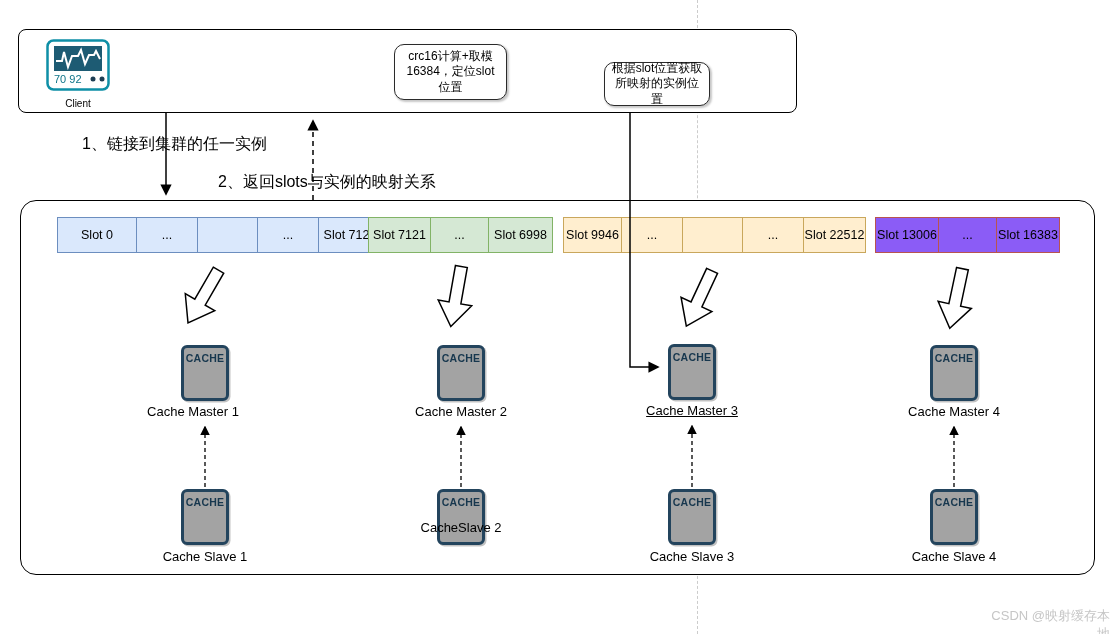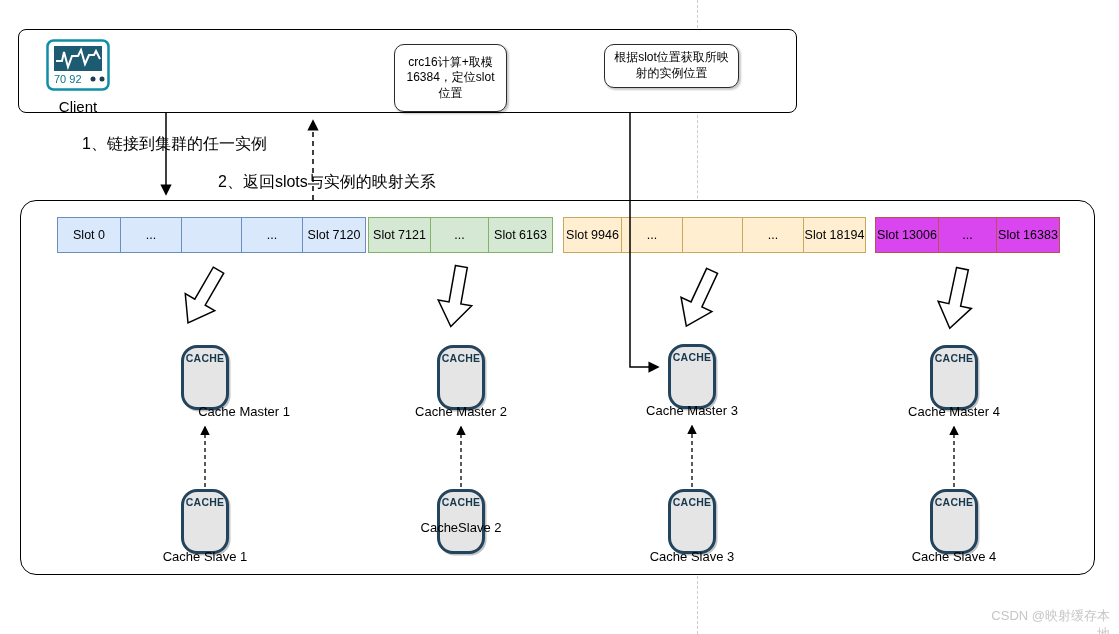--- a/index.html
+++ b/index.html
@@ -11,31 +11,31 @@
   .big-box { position:absolute; background:#fff; border:1.5px solid #000; z-index:1; }
   .top-box { left:18px; top:29px; width:779px; height:84px; border-radius:8px; }
   .cluster-box { left:20px; top:200px; width:1075px; height:375px; border-radius:16px; }
 
   .step-box { position:absolute; z-index:3; background:#fff; border:1px solid #2b2b2b; border-radius:10px;
               display:flex; align-items:center; justify-content:center; text-align:center;
               font-size:12px; color:#000; line-height:1.3; padding:2px 6px;
               box-shadow:1.5px 1.5px 2px rgba(0,0,0,0.22); }
 
   .client-wrap { position:absolute; left:46px; top:39px; width:64px; z-index:3; text-align:center; }
-  .client-label { margin-top:3px; font-size:15px; color:#000; }
+  .client-label { margin-top:3px; font-size:10px; color:#000; }
 
   .edge-label { position:absolute; z-index:4; font-size:16px; color:#000; white-space:nowrap; }
 
   .slot-table { position:absolute; top:217px; height:36px; display:flex; z-index:5; border:1px solid; }
   .slot-cell { height:34px; border-right:1px solid; border-color:inherit; font-size:12.5px; color:#000;
                display:flex; align-items:center; justify-content:center; }
   .slot-cell:last-child { border-right:none; }
 
-  .cache-node { position:absolute; width:48px; height:65px; z-index:6; background:#e5e5e5;
-                border:3px solid #23445d; border-radius:16px; text-align:center;
+  .cache-node { position:absolute; width:48px; height:56px; z-index:6; background:#a3a3a3;
+                border:3px solid #23445d; border-radius:6px; text-align:center;
                 box-shadow:1.5px 1.5px 0 rgba(80,80,80,0.35); }
   .cache-node span { display:inline-block; margin-top:3px; font-size:10.5px; letter-spacing:0.2px;
                      color:#17374e; font-weight:bold; font-family:"Liberation Sans", sans-serif; }
   .node-label { position:absolute; z-index:6; width:160px; text-align:center; font-size:13px; color:#000; }
 
   .overlay { position:absolute; left:0; top:0; z-index:30; pointer-events:none; }
 
   .watermark { position:absolute; left:985px; top:607px; width:125px; z-index:40;
                text-align:right; font-size:13px; color:#c6c6c6; }
 </style>
@@ -53,68 +53,68 @@
       <rect x="1.5" y="1.5" width="61" height="49" rx="6" fill="#ffffff" stroke="#0e8fa6" stroke-width="2.5"></rect>
       <rect x="8" y="7" width="48" height="25" fill="#1d5b73"></rect>
       <polyline points="10,22 16,22 18,13 22,28 26,17 32,17 35,11 39,25 43,16 48,16 50,12 54,20" stroke="#ffffff" stroke-width="2" fill="none"></polyline>
       <text x="8" y="44" fill="#0e7489" font-size="11" font-family="Liberation Sans, sans-serif">70 92</text>
       <circle cx="47" cy="40" r="2.5" fill="#1d3d53"></circle>
       <circle cx="56" cy="40" r="2.5" fill="#1d3d53"></circle>
     </svg>
     <div class="client-label">Client</div>
   </div>
 
-  <div class="step-box" style="left:394px; top:44px; width:113px; height:68px;">crc16计算+取模16384，定位slot位置</div>
-  <div class="step-box" style="left:604px; top:44px; width:135px; height:44px;">根据slot位置获取所映射的实例位置</div>
+  <div class="step-box" style="left:394px; top:44px; width:113px; height:56px;">crc16计算+取模16384，定位slot位置</div>
+  <div class="step-box" style="left:604px; top:62px; width:106px; height:44px;">根据slot位置获取所映射的实例位置</div>
 
   <div class="edge-label" style="left:82px; top:134px;">1、链接到集群的任一实例</div>
   <div class="edge-label" style="left:218px; top:172px;text-align:center;">2、返回slots与实例的映射关系</div>
 
   <div class="big-box cluster-box"></div>
 
   <div class="slot-table" style="left: 57px; background-color: rgb(218, 232, 252); border-color: rgb(108, 142, 191);">
-    <div class="slot-cell" style="width:63px;">Slot 0</div>
+    <div class="slot-cell" style="width:79px;">Slot 0</div>
     <div class="slot-cell" style="width:61px;">...</div>
     <div class="slot-cell" style="width:60px;"></div>
     <div class="slot-cell" style="width:61px;">...</div>
     <div class="slot-cell" style="width:62px;">Slot 7120</div>
   </div>
 
   <div class="slot-table" style="left: 368px; background-color: rgb(213, 232, 212); border-color: rgb(130, 179, 102);">
     <div class="slot-cell" style="width:62px;">Slot 7121</div>
     <div class="slot-cell" style="width:58px;">...</div>
-    <div class="slot-cell" style="width:63px;">Slot 6163</div>
+    <div class="slot-cell" style="width:63px;">Slot 6998</div>
   </div>
 
   <div class="slot-table" style="left: 563px; background-color: rgb(255, 238, 207); border-color: rgb(201, 167, 92);">
     <div class="slot-cell" style="width:58px;">Slot 9946</div>
     <div class="slot-cell" style="width:61px;">...</div>
     <div class="slot-cell" style="width:60px;"></div>
     <div class="slot-cell" style="width:61px;">...</div>
-    <div class="slot-cell" style="width:61px;">Slot 18194</div>
+    <div class="slot-cell" style="width:61px;">Slot 22512</div>
   </div>
 
-  <div class="slot-table" style="left: 875px; background-color: #d946ef; border-color: rgb(184, 84, 80);">
+  <div class="slot-table" style="left: 875px; background-color: #8b5cf6; border-color: rgb(184, 84, 80);">
     <div class="slot-cell" style="width:63px;">Slot 13006</div>
     <div class="slot-cell" style="width:58px;">...</div>
     <div class="slot-cell" style="width:62px;">Slot 16383</div>
   </div>
 
   <div class="cache-node" style="left:181px; top:345px;">
     <span>CACHE</span></div>
   <div class="cache-node" style="left:437px; top:345px;">
     <span>CACHE</span></div>
   <div class="cache-node" style="left:668px; top:344px;">
     <span>CACHE</span></div>
   <div class="cache-node" style="left:930px; top:345px;">
     <span>CACHE</span></div>
 
-  <div class="node-label" style="left:130px; top:404px;text-align:right;">Cache Master 1</div>
+  <div class="node-label" style="left:113px; top:404px;">Cache Master 1</div>
   <div class="node-label" style="left:381px; top:404px;">Cache Master 2</div>
-  <div class="node-label" style="left:612px; top:403px;">Cache Master 3</div>
+  <div class="node-label" style="left:612px; top:403px;text-decoration:underline;">Cache Master 3</div>
   <div class="node-label" style="left:874px; top:404px;">Cache Master 4</div>
 
   <div class="cache-node" style="left:181px; top:489px;">
     <span>CACHE</span></div>
   <div class="cache-node" style="left:437px; top:489px;">
     <span>CACHE</span></div>
   <div class="cache-node" style="left:668px; top:489px;">
     <span>CACHE</span></div>
   <div class="cache-node" style="left:930px; top:489px;">
     <span>CACHE</span></div>

